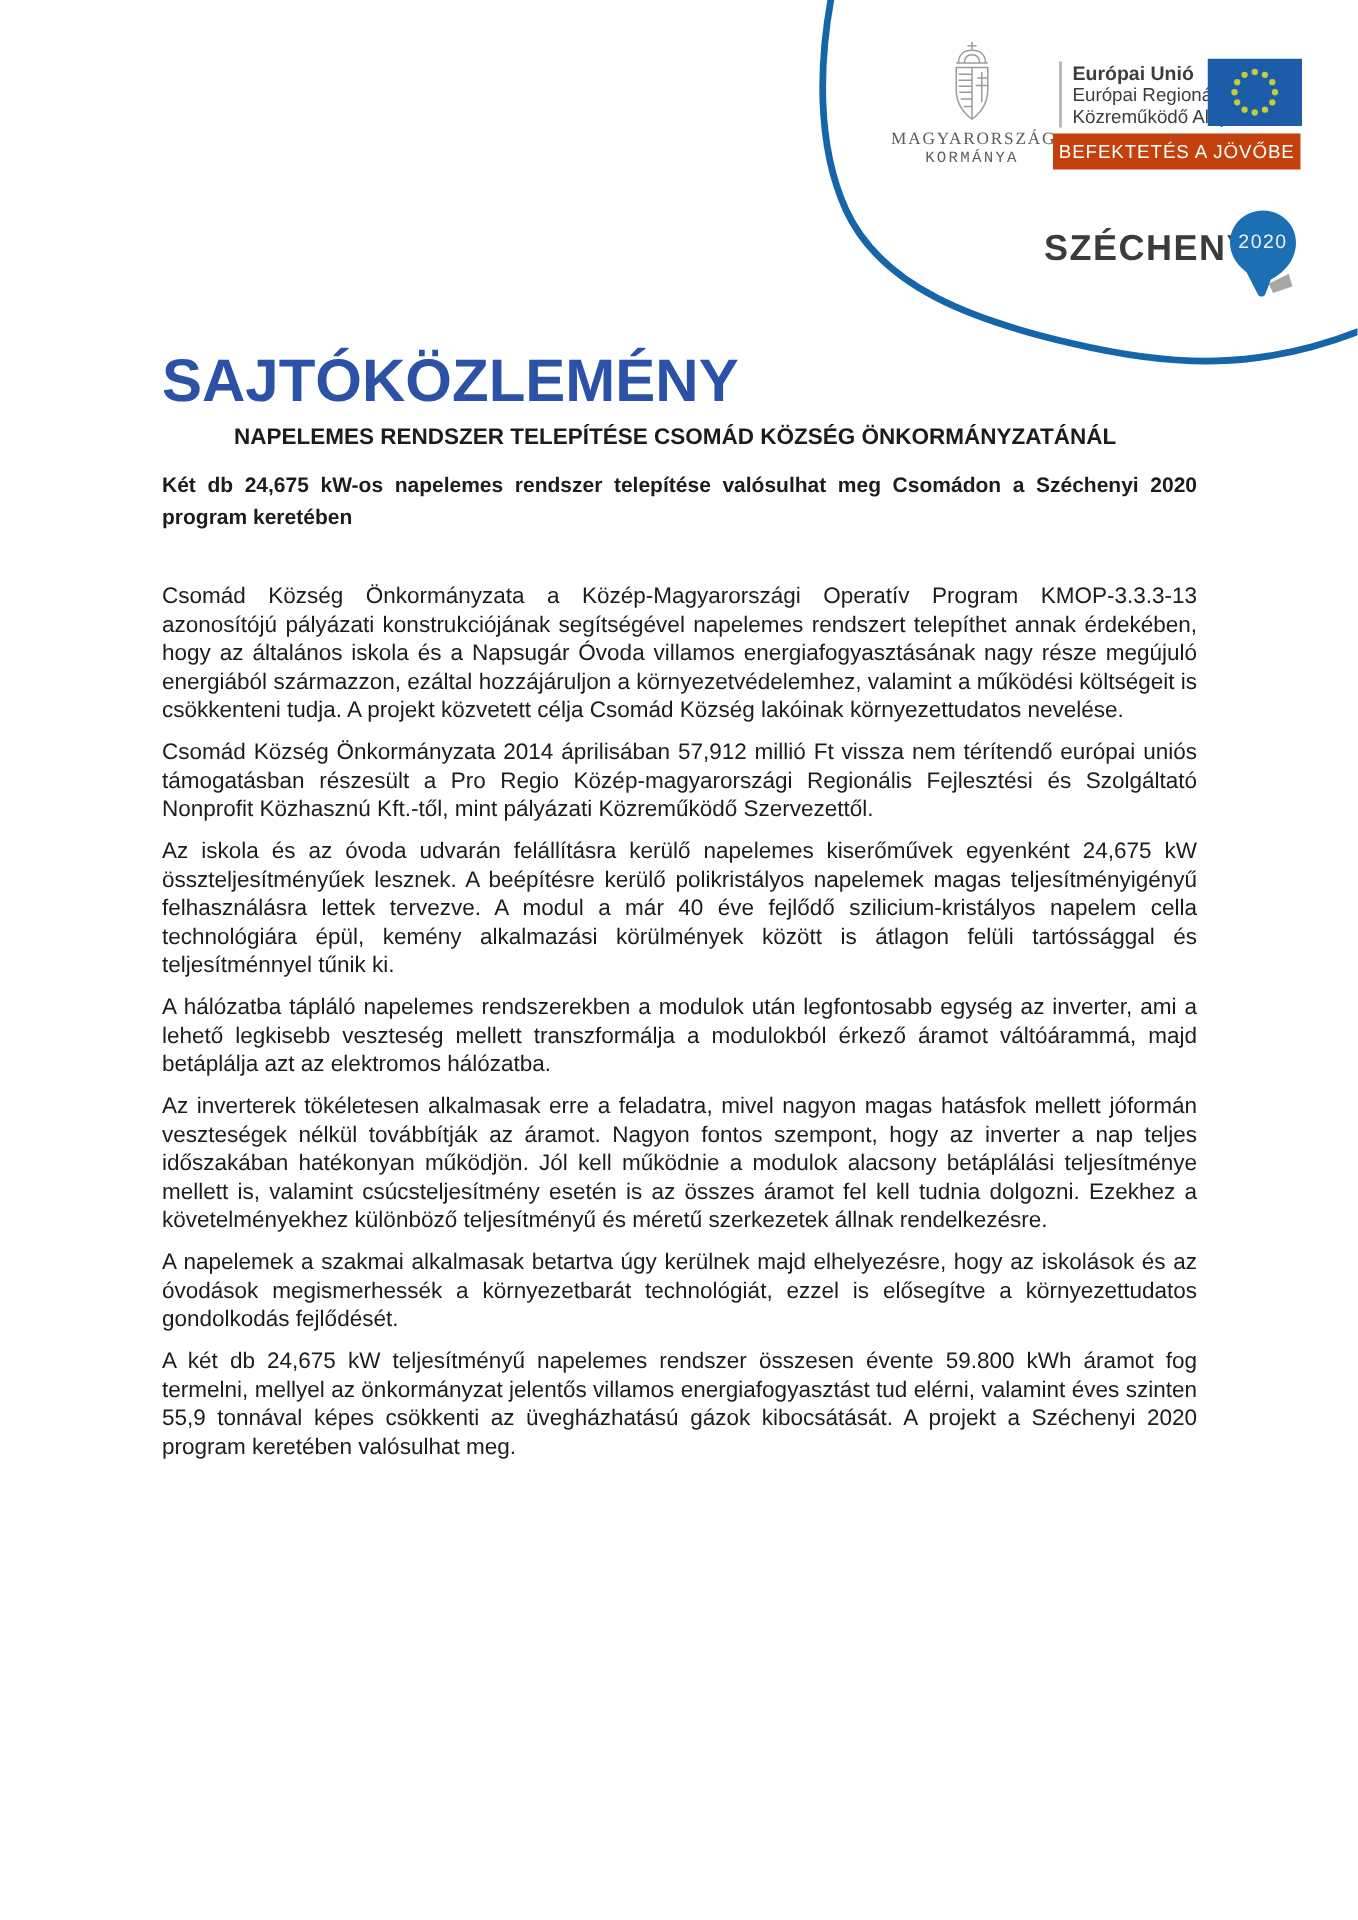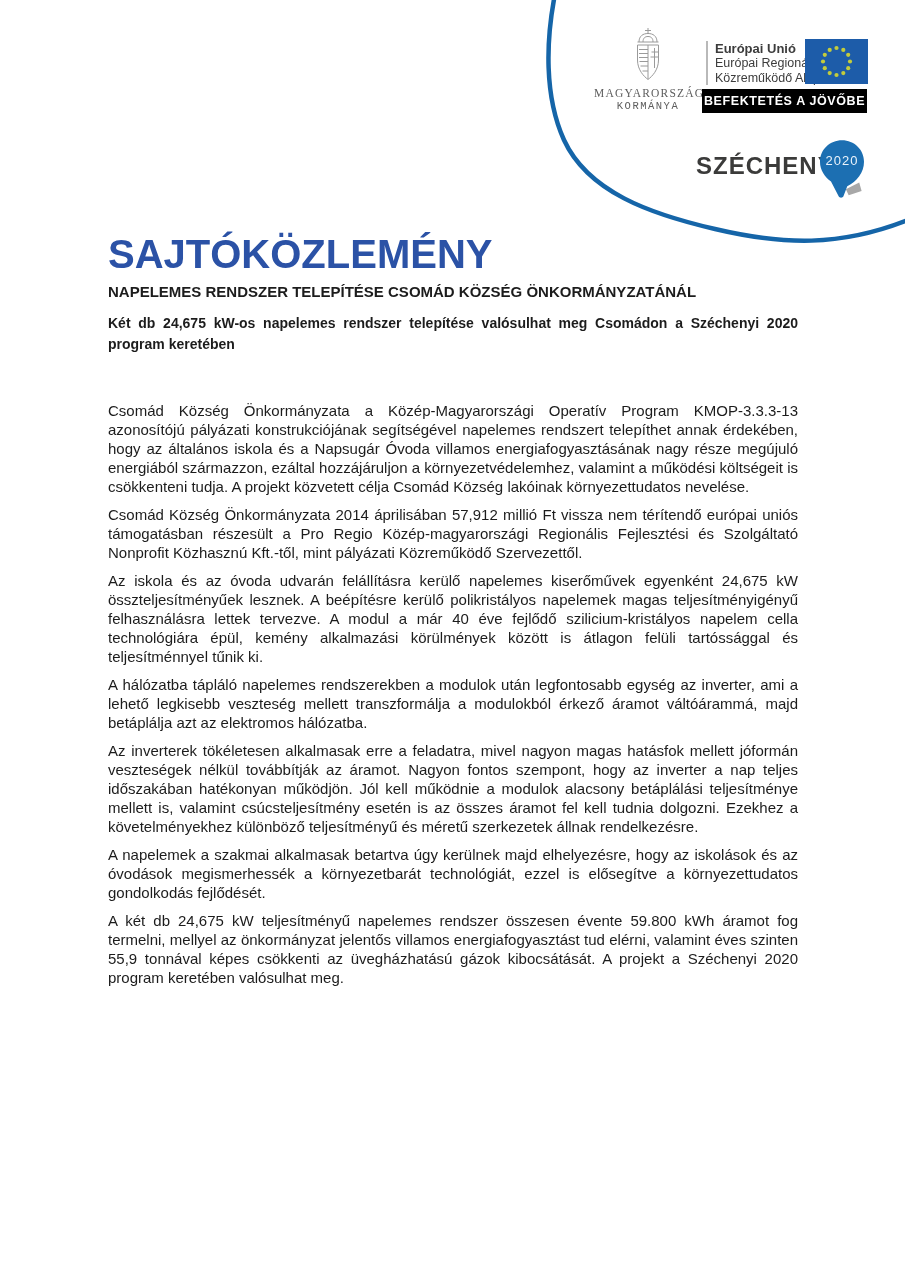--- a/index.html
+++ b/index.html
@@ -23,41 +23,41 @@
   .eu-divider { position: absolute; left: 706px; top: 41px; width: 2px; height: 44px;
                 background: #b9b9b9; z-index: 2; }
 
   .eu-text { position: absolute; left: 715px; top: 41px; z-index: 2; color: #3c3c3c; }
   .eu-text .l1 { font-size: 13px; font-weight: bold; line-height: 15px; }
   .eu-text .l2, .eu-text .l3 { font-size: 12.5px; line-height: 15px; }
 
   .eu-flag { position: absolute; left: 805px; top: 39px; z-index: 2; }
 
   .invest-banner { position: absolute; left: 702px; top: 89px; width: 165px; height: 24px;
-                   background: #000000; color: #ffffff; font-size: 12.5px; font-weight: bold;
+                   background: #c2410c; color: #ffffff; font-size: 12.5px; font-weight: normal;
                    letter-spacing: 0.6px; display: flex; align-items: center; justify-content: center;
                    z-index: 2; }
 
   .szechenyi-block { position: absolute; left: 696px; top: 152px; z-index: 2; }
   .szechenyi-text { font-size: 24px; font-weight: bold; color: #3b3b3a; letter-spacing: 1px; }
   .pin-wrap { position: absolute; left: 820px; top: 139px; width: 44px; height: 62px; z-index: 3; }
   .pin-year { position: absolute; left: 0; top: 14px; width: 44px; text-align: center;
               color: #eaf3fb; font-size: 13px; letter-spacing: 1px; }
 
   
   .content { position: absolute; left: 108px; top: 197px; width: 690px; z-index: 2;
              color: #1c1c1c; }
   .doc-date { font-size: 15px; line-height: 19px; }
   .doc-org  { font-size: 15px; font-weight: bold; line-height: 19px; margin-top: 10px; }
   .doc-title { font-size: 40px; font-weight: bold; color: #2b52a6; margin-top: 41px;
                line-height: 32px; letter-spacing: 0px; }
-  .doc-subtitle { font-size: 15px; font-weight: bold; line-height: 19px; margin-top: 12px; }
+  .doc-subtitle { font-size: 15px; font-weight: bold; line-height: 19px; margin-top: 12px; margin-left: 48px; }
   .doc-lead { font-size: 14px; font-weight: bold; line-height: 21px; margin-top: 12px;
               text-align: justify; }
-  .doc-body { margin-top: 46px; }
+  .doc-body { margin-top: 33px; }
   .doc-body p { font-size: 15px; line-height: 19px; text-align: justify; margin-bottom: 9px; }
 </style>
 </head>
 <body>
 
 <div class="page">
 
   <svg class="arc-svg" viewBox="0 0 905 270" aria-hidden="true">
     <path d="M 555,-6 C 546,40 544,96 564,140 C 588,192 650,214 715,229 C 783,245 840,247 908,220" fill="none" stroke="#1565a8" stroke-width="4.5" stroke-linecap="round"></path>
   </svg>

